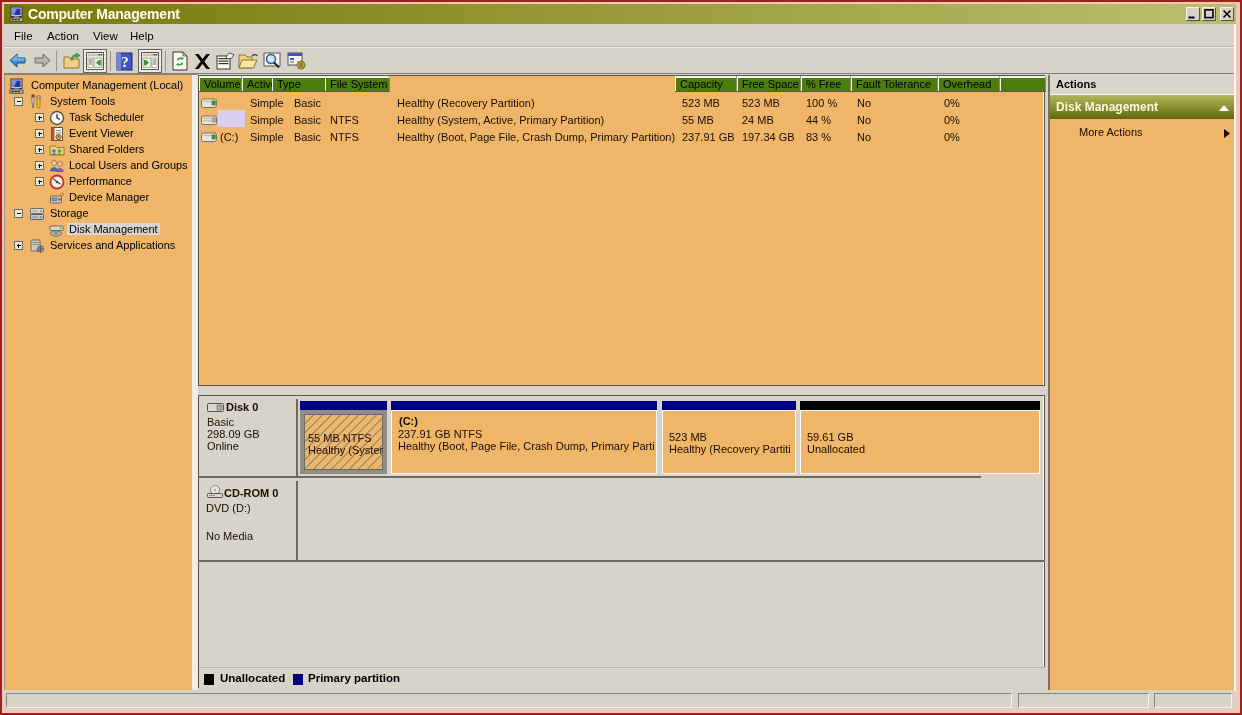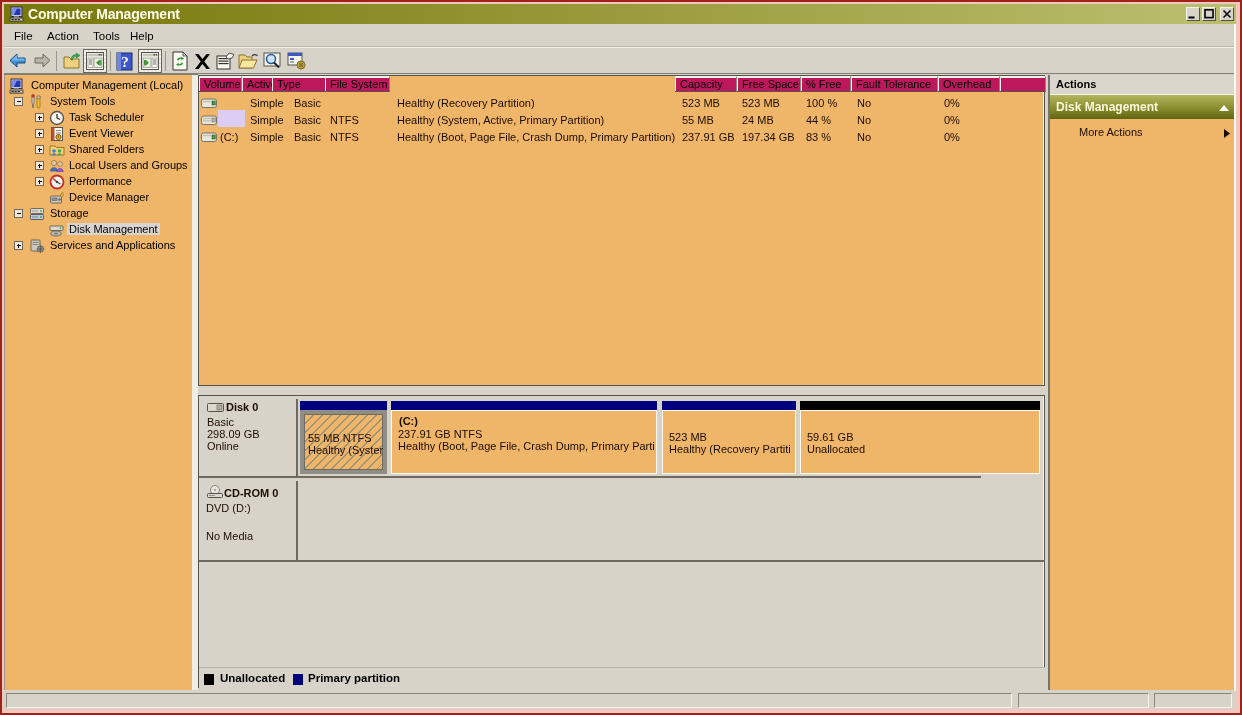--- a/index.html
+++ b/index.html
@@ -16,21 +16,21 @@
 .tsep { position:absolute; top:3px; width:1px; height:20px; background:#9b978b; }
 .part { position:absolute; }
 #tree { left:1px; top:71px; width:187px; height:615px; background:#efb569; font-size:11px; color:#000; }
 .trow { position:absolute; left:0; height:16px; width:187px; }
 .trow .txt { position:absolute; top:1px; white-space:nowrap; }
 .exp { position:absolute; width:9px; height:9px; top:3px; border:1px solid #6e6a5e; background:#f2e7d5; }
 .exp i { position:absolute; background:#000; }
 .exp .h { left:1.5px; top:3px; width:4px; height:1px; }
 .exp .v { left:3px; top:1.5px; width:1px; height:4px; }
 #vlist { left:194px; top:71px; width:847px; height:311px; background:#efb569; border:1px solid #55534d; box-shadow:inset -1px 0 0 #fdfbf2; font-size:11px; }
-.hcell { position:absolute; top:0; height:16px; background:#be185d; border-right:1px solid #8a8678; border-bottom:1px solid #55534d; border-top:1px solid #f7f4ec; box-shadow:inset 1px 1px 0 #f7f4ec; }
+.hcell { position:absolute; top:0; height:16px; background:#4d7c0f; border-right:1px solid #8a8678; border-bottom:1px solid #55534d; border-top:1px solid #f7f4ec; box-shadow:inset 1px 1px 0 #f7f4ec; }
 .hcell span { position:absolute; left:5px; top:1px; white-space:nowrap; }
 .vrow { position:absolute; left:0; width:846px; height:17px; color:#1c0d00; }
 .vrow span { position:absolute; top:2px; white-space:nowrap; }
 #splith { left:194px; top:382px; width:849px; height:9px; background:#d7d3c9; }
 #graph { left:194px; top:391px; width:847px; height:293px; background:#d7d3c9; border:1px solid #55534d; border-bottom:none; box-shadow:inset -1px 0 0 #fdfbf2; font-size:11px; color:#1c0d00; }
 #legend { position:absolute; left:0px; top:271px; width:846px; height:21px; background:#d7d3c9; border-top:1px solid #b5b2a8; font-size:11.5px; font-weight:bold; color:#000; }
 #actions { left:1044px; top:71px; width:188px; height:615px; background:#efb569; border-left:2px solid #76736a; }
 #statusbar { left:0; top:687px; width:1232px; height:18px; background:#d7d3c9; }
 .spanel { position:absolute; top:2px; height:15px; border:1px solid; border-color:#8a8678 #f7f4ec #f7f4ec #8a8678; }
 svg { position:absolute; }
@@ -63,21 +63,21 @@
       </div>
 <div class="abs tbtn" style="left:1216px">
         <svg style="left:0;top:0" width="12" height="12" viewBox="0 0 12 12">
           <path d="M2.5 2.5 L9.5 9.5 M9.5 2.5 L2.5 9.5" stroke="#000" stroke-width="1.5"></path>
         </svg>
       </div>
 </div>
 <div class="abs" id="menubar">
 <span style="left:10px">File</span>
 <span style="left:43px">Action</span>
-<span style="left:89px">Tools</span>
+<span style="left:89px">View</span>
 <span style="left:126px">Help</span>
 </div>
 <div class="abs" id="toolbar">
 <svg style="left:5px;top:4px" width="18" height="18" viewBox="0 0 18 18">
         <path d="M8 2 L8 6 L16 6 L16 11 L8 11 L8 15 L1 8.5 Z" fill="#3f8fd4" stroke="#1a4a7a"></path>
         <path d="M8 2.6 L2 8.5 L8 8.5 L15.5 8.5 L15.5 6.5 L8 6.5 Z" fill="#7fc0ef" opacity="0.8"></path>
       </svg>
 <svg style="left:29px;top:4px" width="18" height="18" viewBox="0 0 18 18">
         <path d="M10 2 L10 6 L2 6 L2 11 L10 11 L10 15 L17 8.5 Z" fill="#b8b4aa" stroke="#6e6a60"></path>
       </svg>

